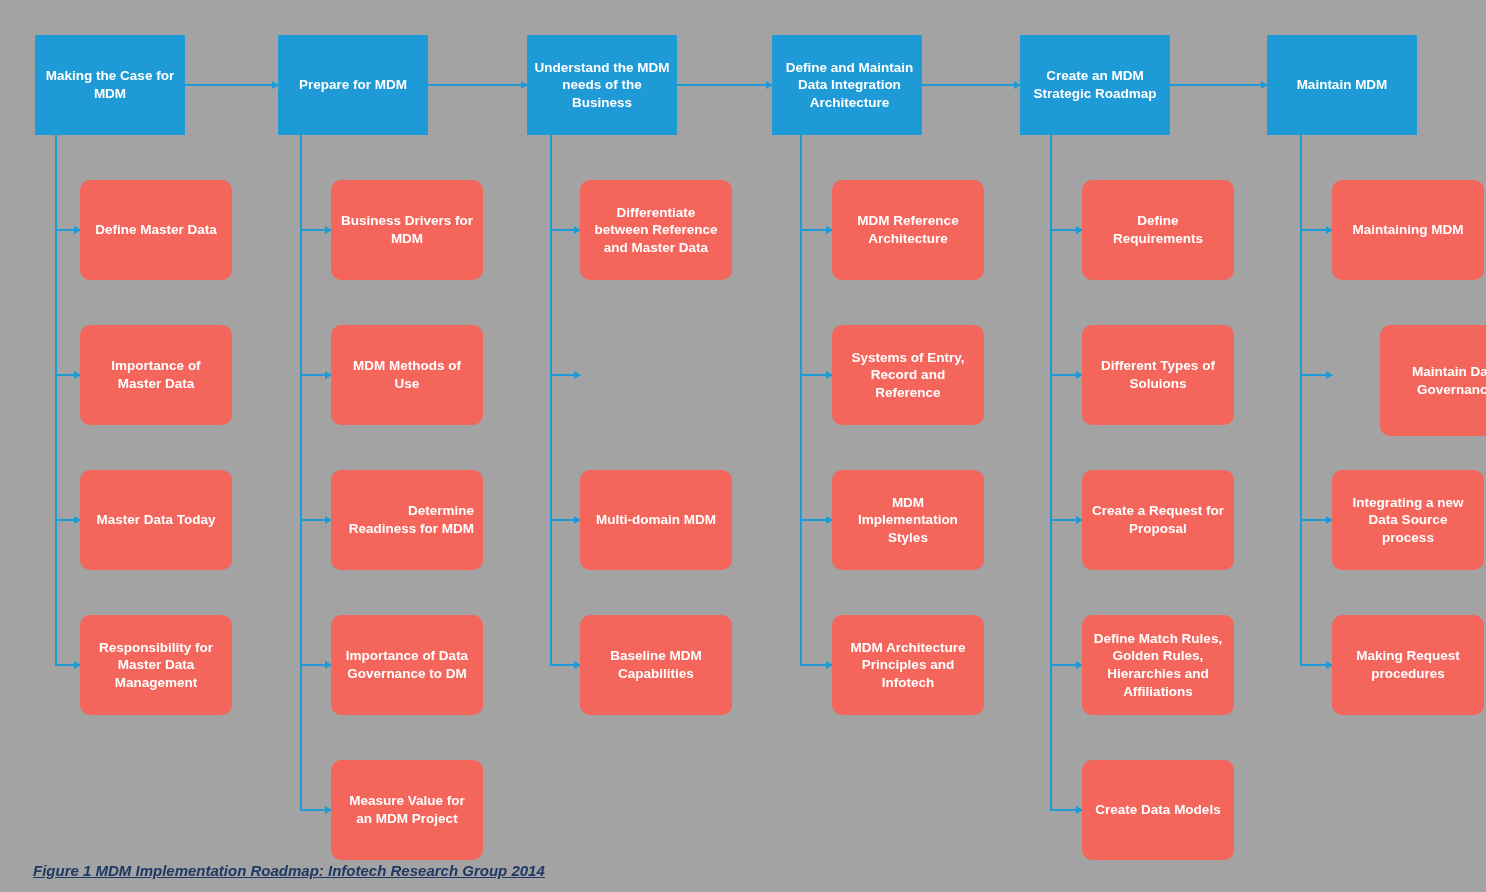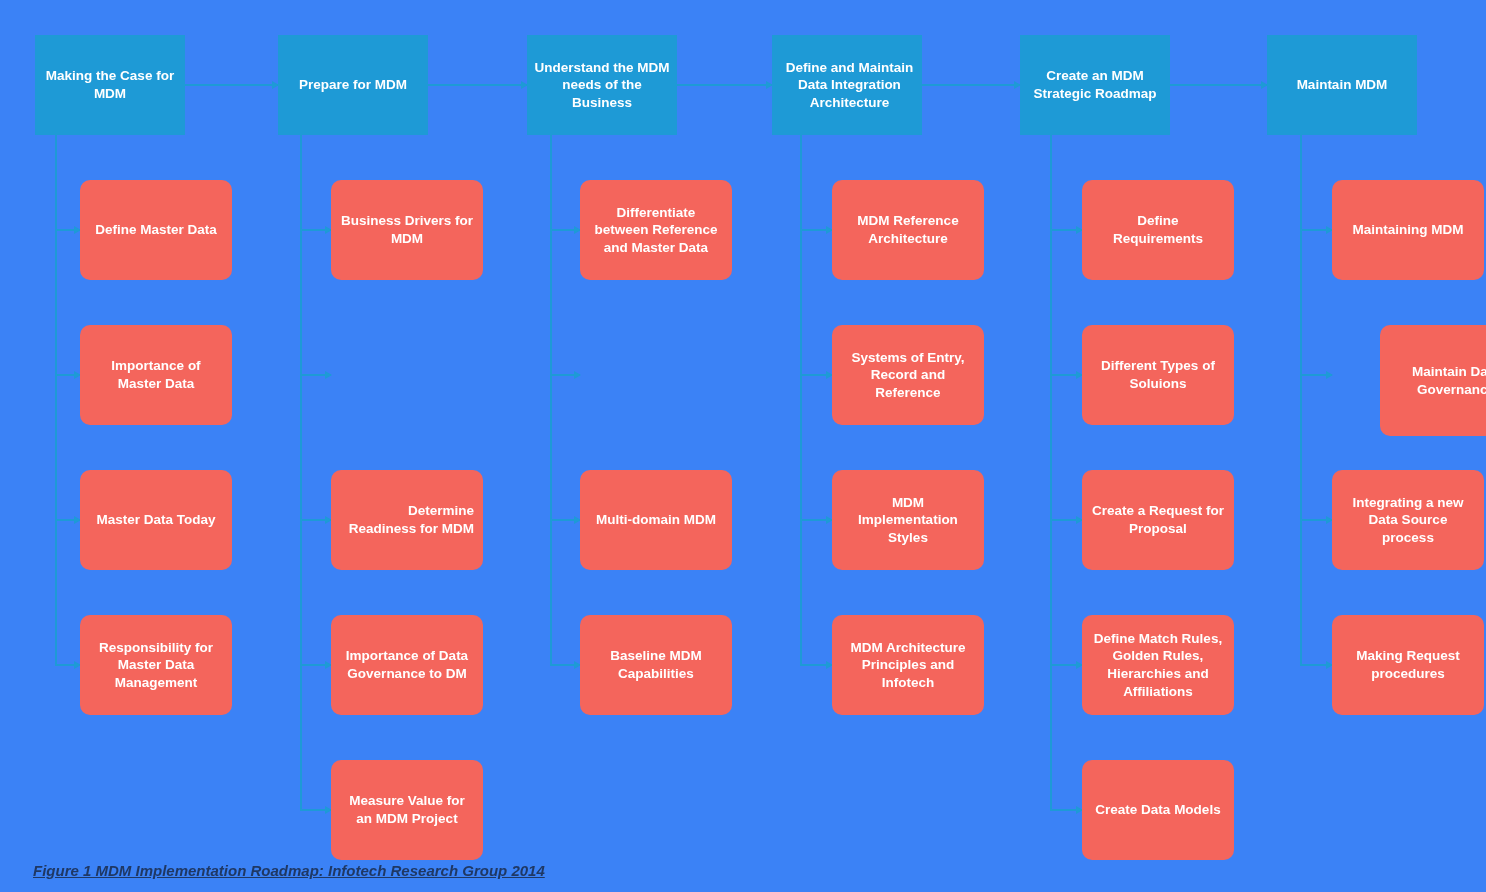--- a/index.html
+++ b/index.html
@@ -10,21 +10,21 @@
   * { box-sizing: border-box; }
   body {
     margin: 0;
     background: #ffffff;
     font-family: "Liberation Sans", sans-serif;
   }
   .canvas {
     position: relative;
     width: 1486px;
     height: 892px;
-    background: #3b82f6;
+    background: #a3a3a3;
     overflow: hidden;
   }
   #diagram-layer { position: absolute; inset: 0; }
   .header-box {
     position: absolute;
     background: var(--blue);
     color: #ffffff;
     font-weight: 700;
     font-size: 13.5px;
     line-height: 1.3;
@@ -96,20 +96,21 @@
       <div class="harrow" style="left: 55px; top: 519px; width: 25px;"></div>
       <div class="topic-box" style="left: 80px; top: 470px; width: 152px; height: 100px;">Master Data Today</div>
       <div class="harrow" style="left: 55px; top: 664px; width: 25px;"></div>
       <div class="topic-box" style="left: 80px; top: 615px; width: 152px; height: 100px;">Responsibility for Master Data Management</div>
       <div class="header-box" style="left: 278px; top: 35px; width: 150px; height: 100px;">Prepare for MDM</div>
       <div class="harrow" style="left: 428px; top: 84px; width: 99px;"></div>
       <div class="vline" style="left: 300px; top: 135px; height: 676px;"></div>
       <div class="harrow" style="left: 300px; top: 229px; width: 31px;"></div>
       <div class="topic-box" style="left: 331px; top: 180px; width: 152px; height: 100px;">Business Drivers for MDM</div>
       <div class="harrow" style="left: 300px; top: 374px; width: 31px;"></div>
+      <div class="topic-box" style="left: 331px; top: 325px; width: 152px; height: 100px;">MDM Methods of Use</div>
       <div class="harrow" style="left: 300px; top: 519px; width: 31px;"></div>
       <div class="topic-box" style="left: 331px; top: 470px; width: 152px; height: 100px; text-align: right;">Determine Readiness for MDM</div>
       <div class="harrow" style="left: 300px; top: 664px; width: 31px;"></div>
       <div class="topic-box" style="left: 331px; top: 615px; width: 152px; height: 100px;">Importance of Data Governance to DM</div>
       <div class="harrow" style="left: 300px; top: 809px; width: 31px;"></div>
       <div class="topic-box" style="left: 331px; top: 760px; width: 152px; height: 100px;">Measure Value for an MDM Project</div>
       <div class="header-box" style="left: 527px; top: 35px; width: 150px; height: 100px;">Understand the MDM needs of the Business</div>
       <div class="harrow" style="left: 677px; top: 84px; width: 95px;"></div>
       <div class="vline" style="left: 550px; top: 135px; height: 531px;"></div>
       <div class="harrow" style="left: 550px; top: 229px; width: 30px;"></div>

